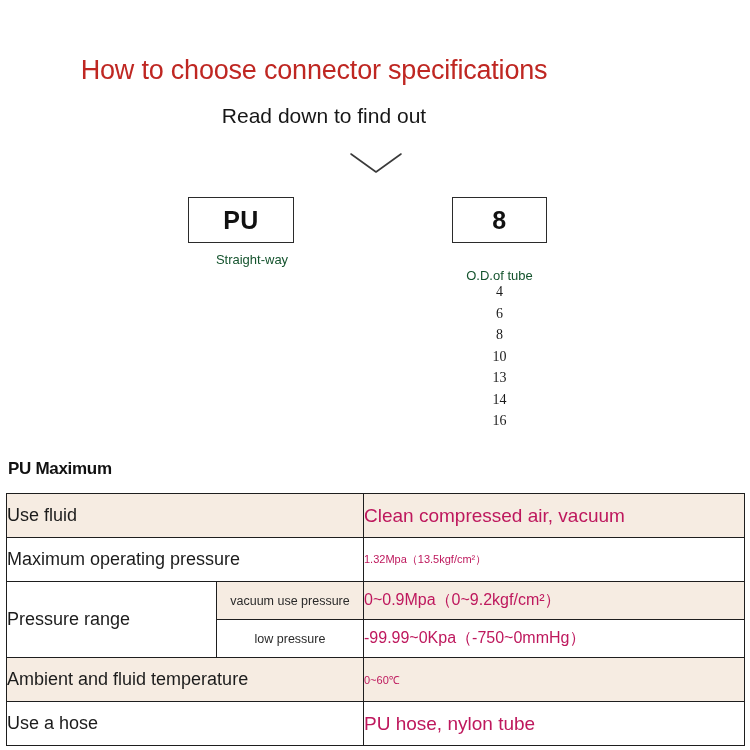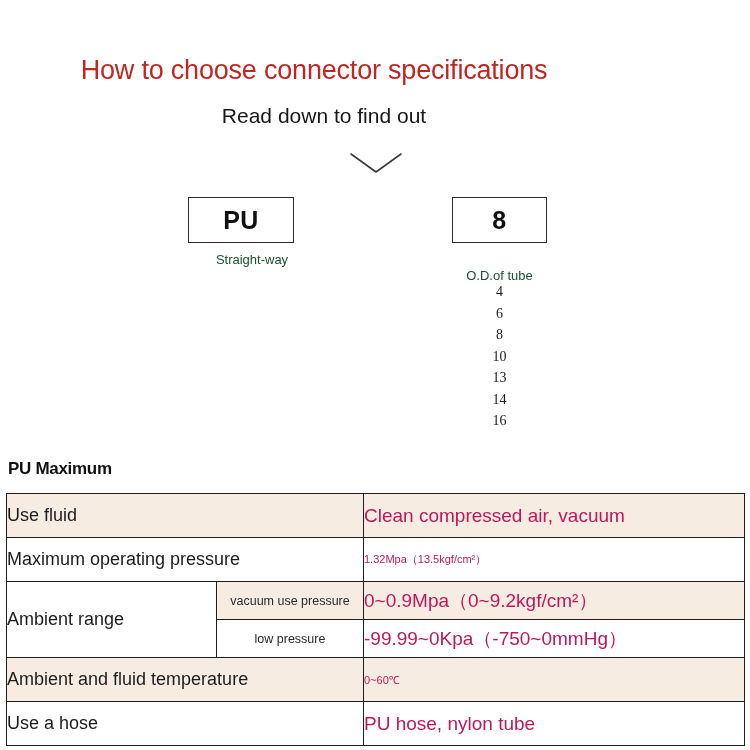--- a/index.html
+++ b/index.html
@@ -154,21 +154,21 @@
     text-align: left;
     font-size: 19px;
     color: #be185d;
     height: 43px;
   }
   td.value-cell.small {
     font-size: 11px;
   }
   td.value-cell.sub {
     height: 37px;
-    font-size: 19px;
+    font-size: 16px;
   }
 </style>
 </head>
 <body>
 
 <div id="main-title">How to choose connector specifications</div>
 
 <div id="subtitle">Read down to find out</div>
 
 <div id="chevron-wrap">
@@ -204,21 +204,21 @@
   <tbody>
     <tr>
       <td class="label-cell beige" colspan="2">Use fluid</td>
       <td class="value-cell beige">Clean compressed air, vacuum</td>
     </tr>
     <tr>
       <td class="label-cell" colspan="2">Maximum operating pressure</td>
       <td class="value-cell small">1.32Mpa（13.5kgf/cm²）</td>
     </tr>
     <tr>
-      <td class="label-cell tall" rowspan="2">Ambient range</td>
+      <td class="label-cell tall" rowspan="2">Pressure range</td>
       <td class="sub-label-cell beige">vacuum use pressure</td>
       <td class="value-cell sub beige">0~0.9Mpa（0~9.2kgf/cm²）</td>
     </tr>
     <tr>
       <td class="sub-label-cell">low pressure</td>
       <td class="value-cell sub">-99.99~0Kpa（-750~0mmHg）</td>
     </tr>
     <tr>
       <td class="label-cell beige" colspan="2">Ambient and fluid temperature</td>
       <td class="value-cell small beige">0~60℃</td>

